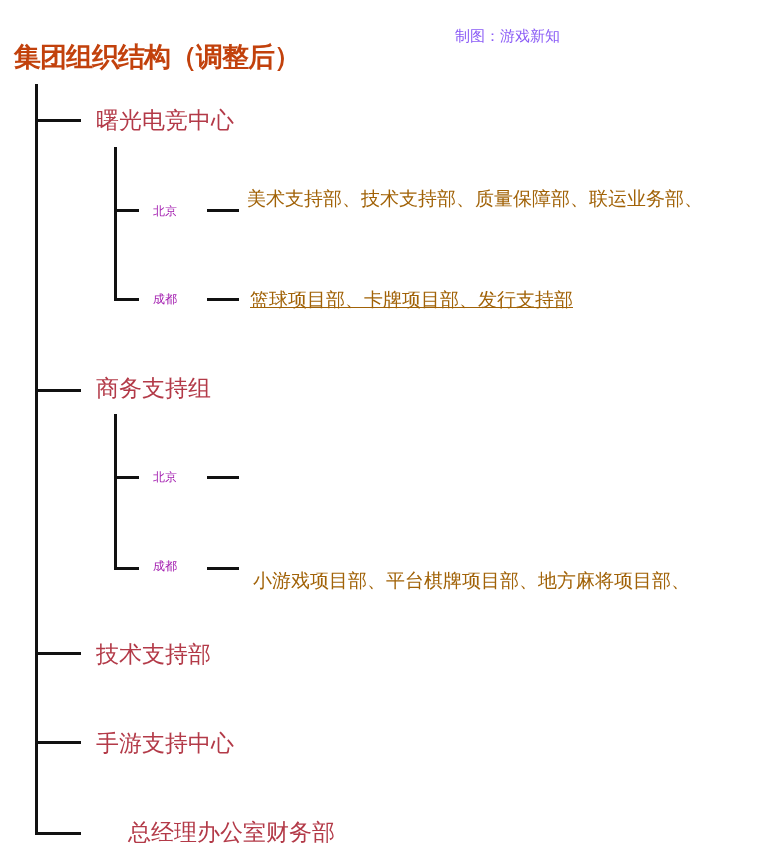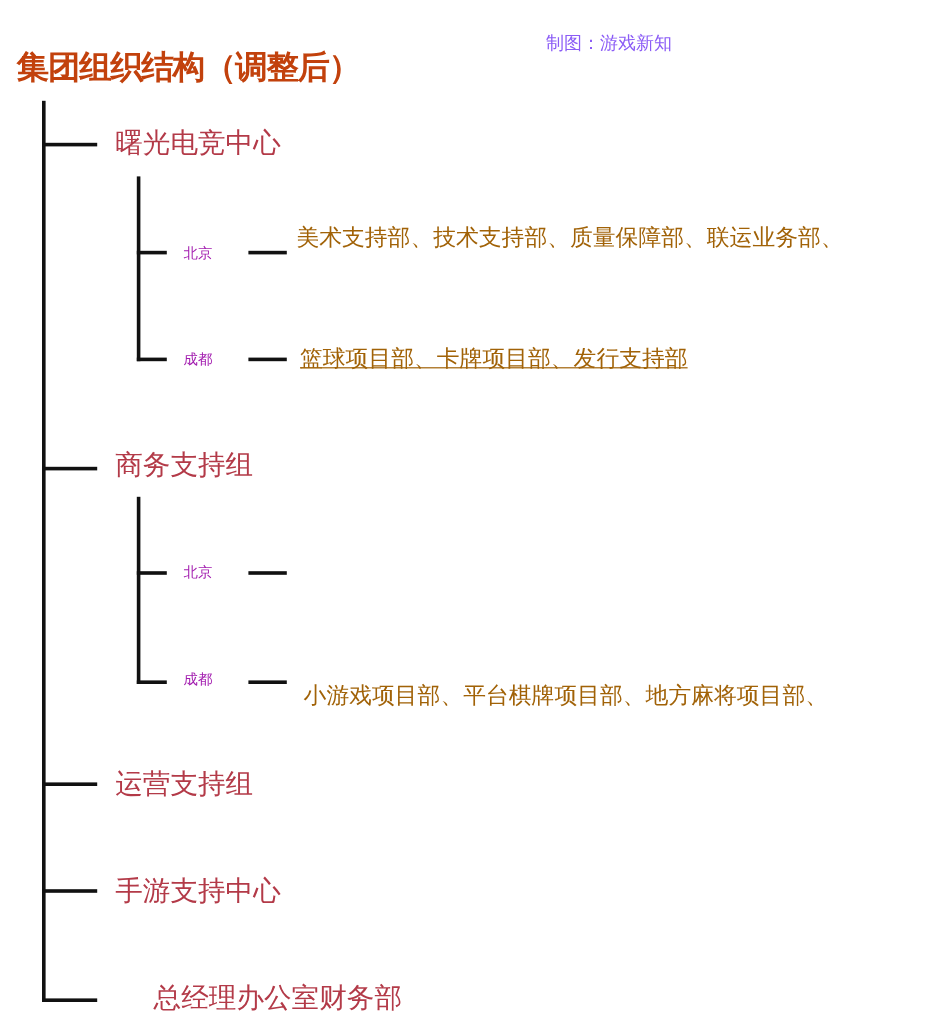--- a/index.html
+++ b/index.html
@@ -51,19 +51,19 @@
 </div>
 
 <div class="hline" style="left:114px; top:567px; width:25px;"></div>
 <div class="city" style="top:553px;">成都</div>
 <div class="hline" style="left:207px; top:567px; width:32px;"></div>
 <div class="depts" style="left:253px; top:543px;margin-top:24px;">
   <div>小游戏项目部、平台棋牌项目部、地方麻将项目部、</div>
 </div>
 
 <div class="hline" style="left:35px; top:652px; width:46px;"></div>
-<div class="center" style="top:639px;">运营支持组</div>
+<div class="center" style="top:639px;">技术支持部</div>
 
 <div class="hline" style="left:35px; top:741px; width:46px;"></div>
 <div class="center" style="top:728px;">手游支持中心</div>
 
 <div class="hline" style="left:35px; top:832px; width:46px;"></div>
 <div class="center" style="top:817px;margin-left:32px;">总经理办公室财务部</div>
 
 </body></html>

